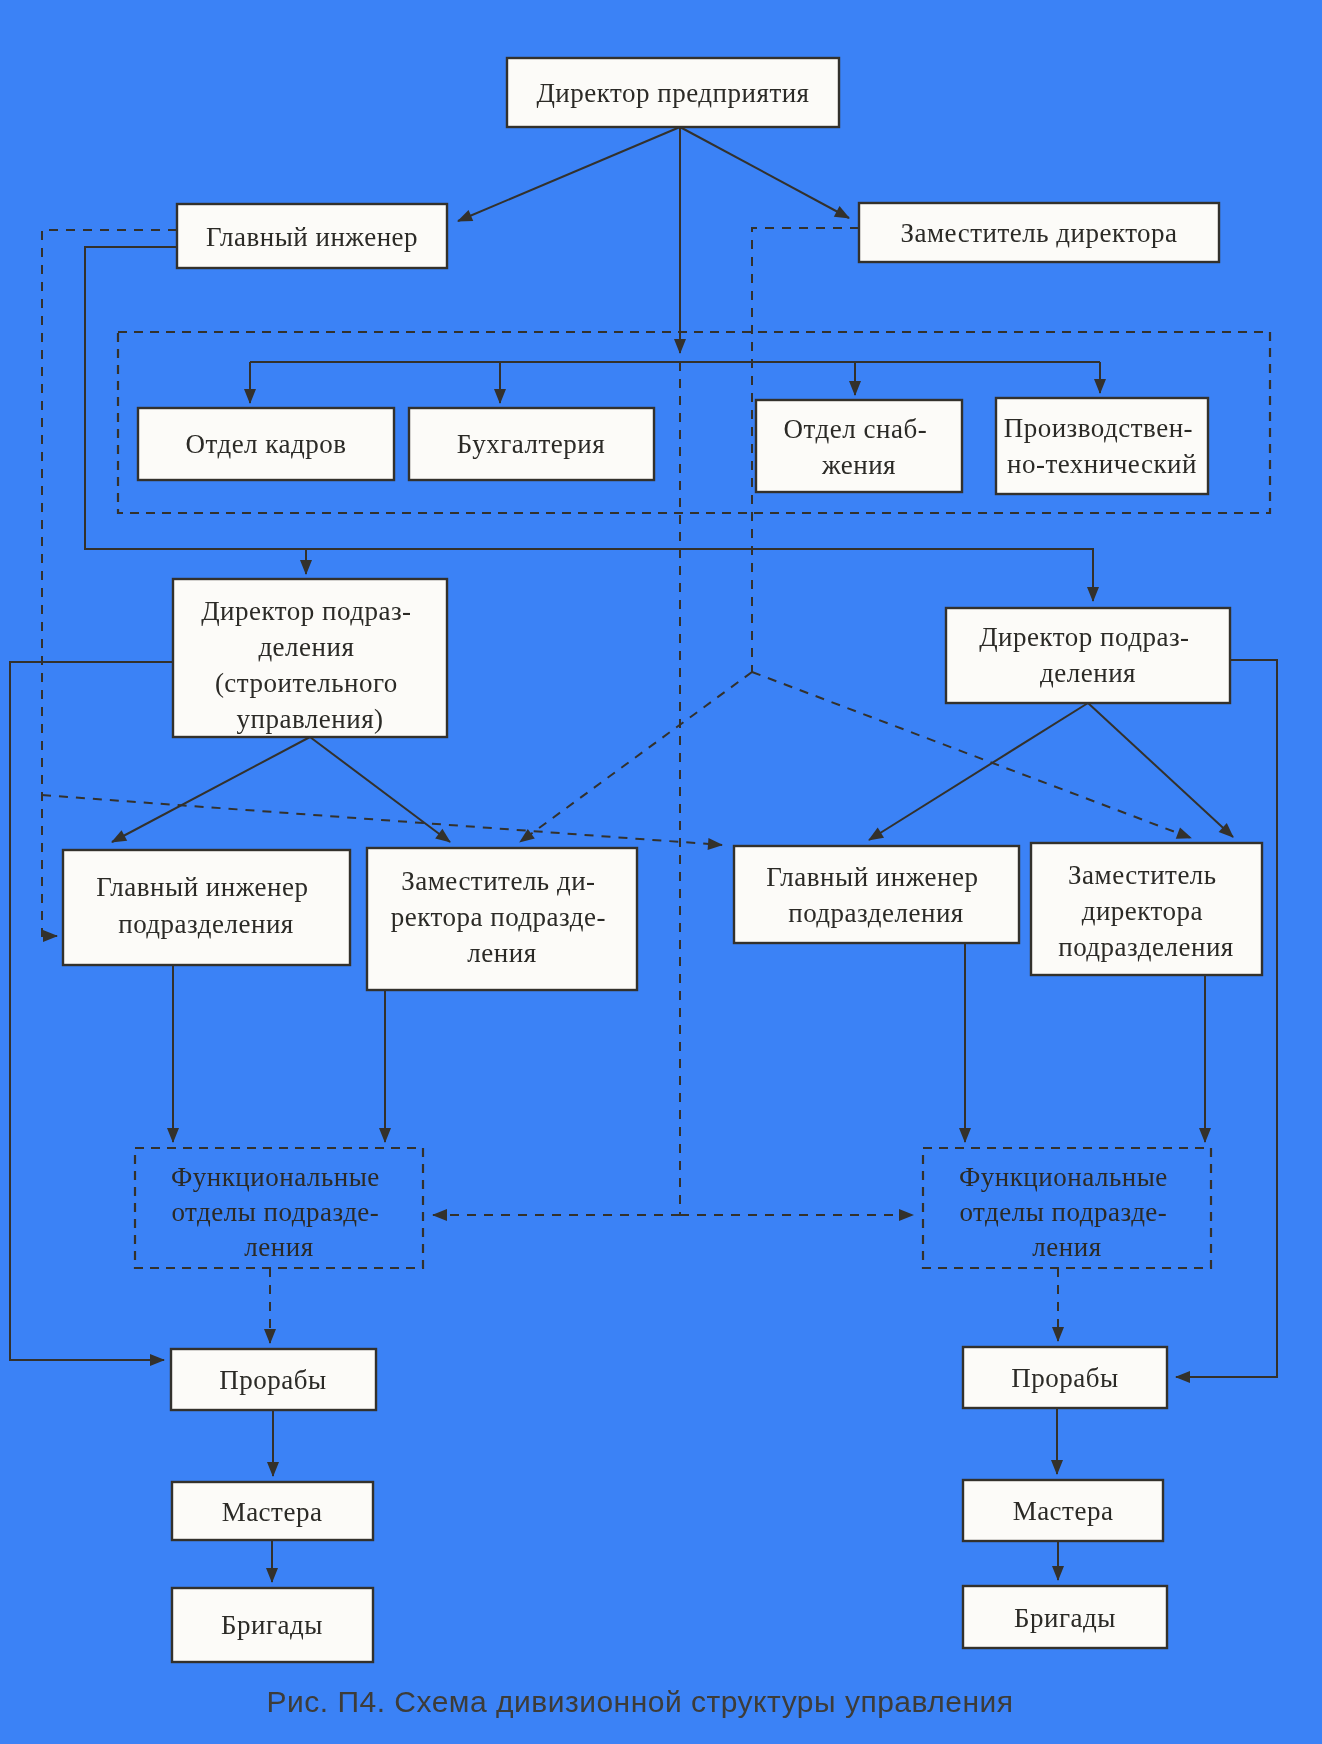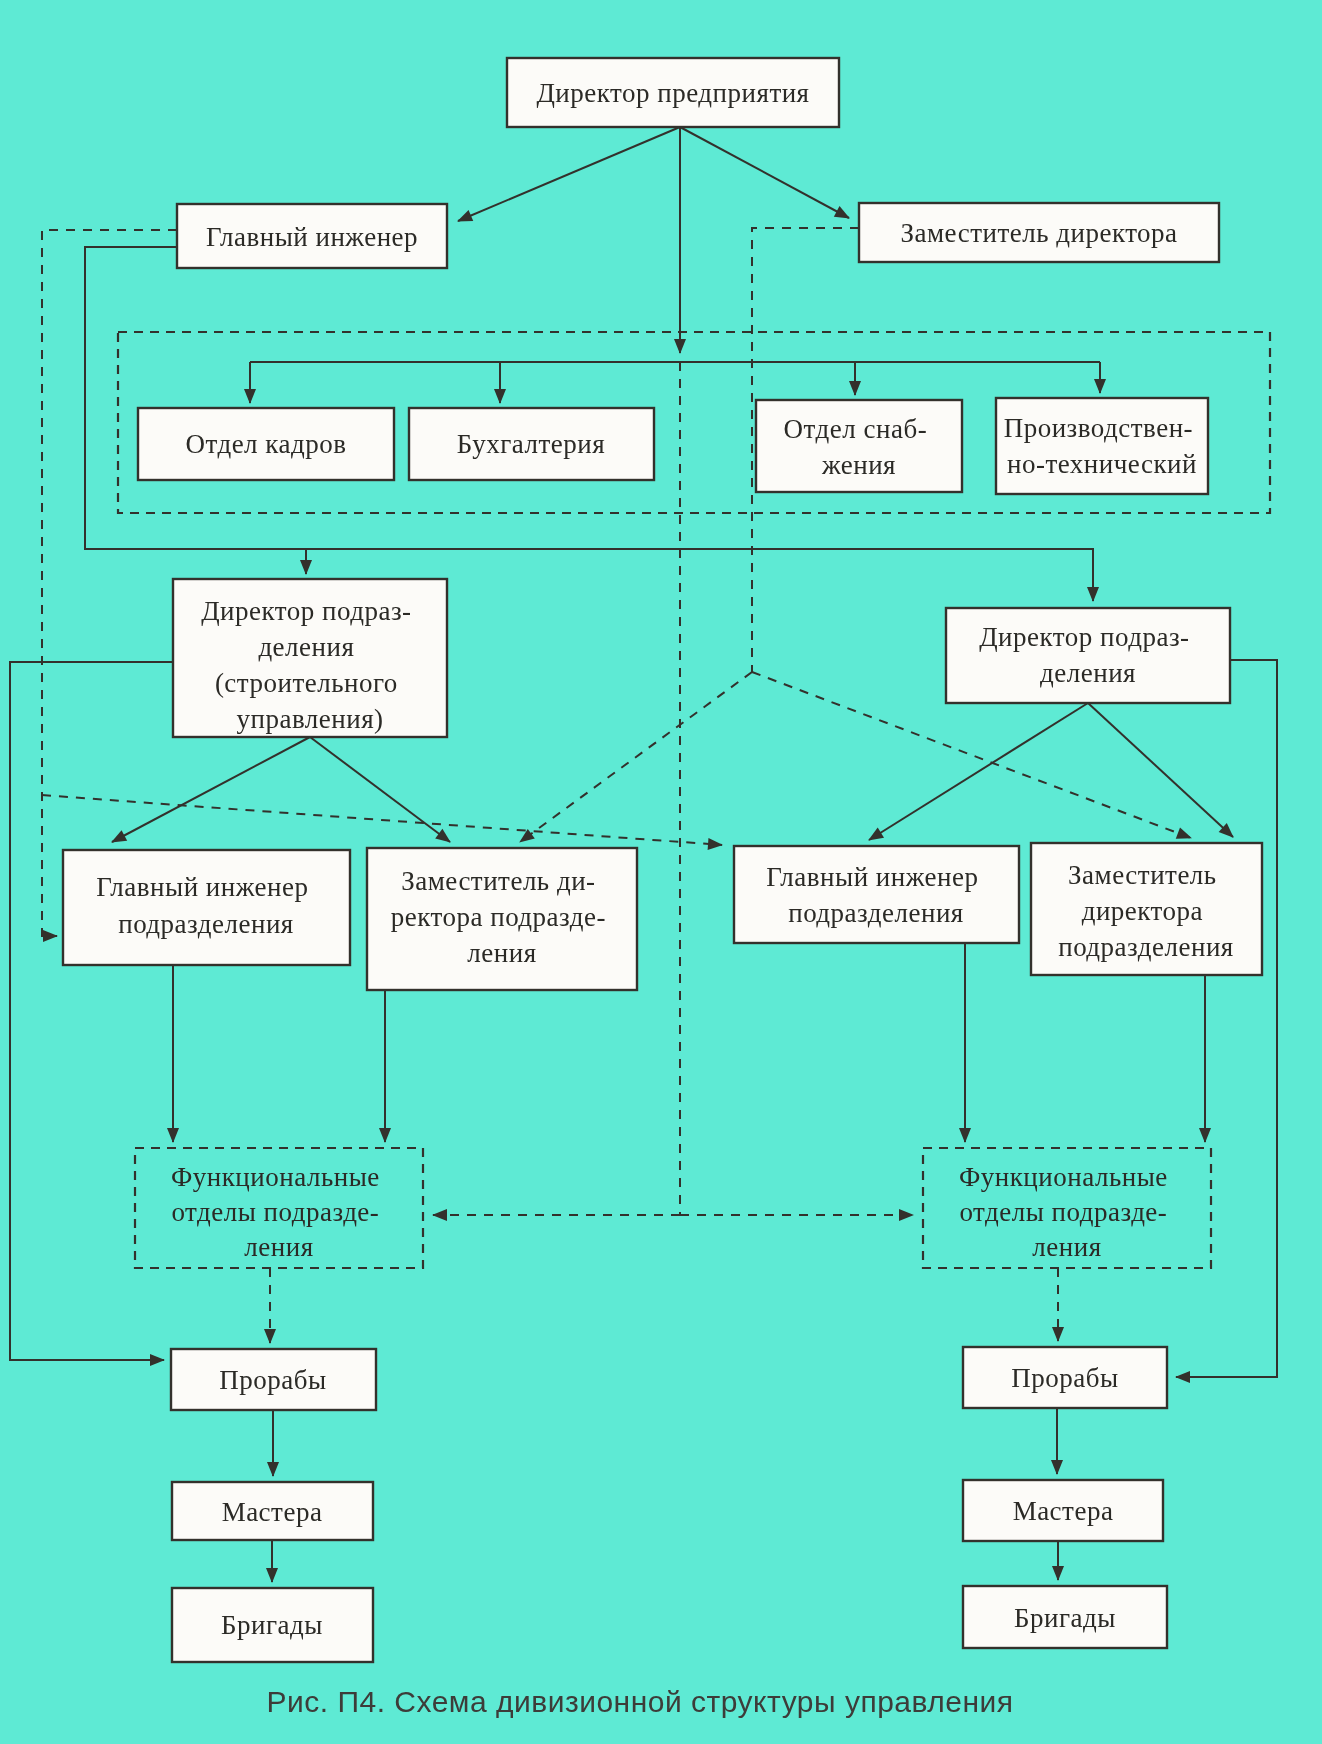--- a/index.html
+++ b/index.html
@@ -1,17 +1,17 @@
 <!DOCTYPE html>
 <html><head>
 <meta charset="utf-8">
 <style>
   html,body{margin:0;padding:0;}
   body{background:#e9e7e2;font-family:"Liberation Serif",serif;}
-  .page{width:1322px;height:1744px;background:#5eead4;margin:0 auto;position:relative;overflow:hidden;}
+  .page{width:1322px;height:1744px;background:#3b82f6;margin:0 auto;position:relative;overflow:hidden;}
   svg{display:block;}
   .node-rect{fill:#fcfbf8;stroke:#33312c;stroke-width:2.4px;}
   .dashed-rect{fill:none;stroke:#33312c;stroke-width:2.2px;stroke-dasharray:9 7;}
   .node-label{fill:#2b2a26;font-family:"Liberation Serif",serif;font-size:27px;letter-spacing:.5px;text-anchor:middle;}
   .edge{stroke:#33312c;stroke-width:2px;fill:none;}
   .edge.dash{stroke-dasharray:9 8;}
   .caption{fill:#3d3c39;font-family:"Liberation Sans",sans-serif;font-size:30px;text-anchor:middle;letter-spacing:.5px;}
 </style>
 </head>
 <body>

